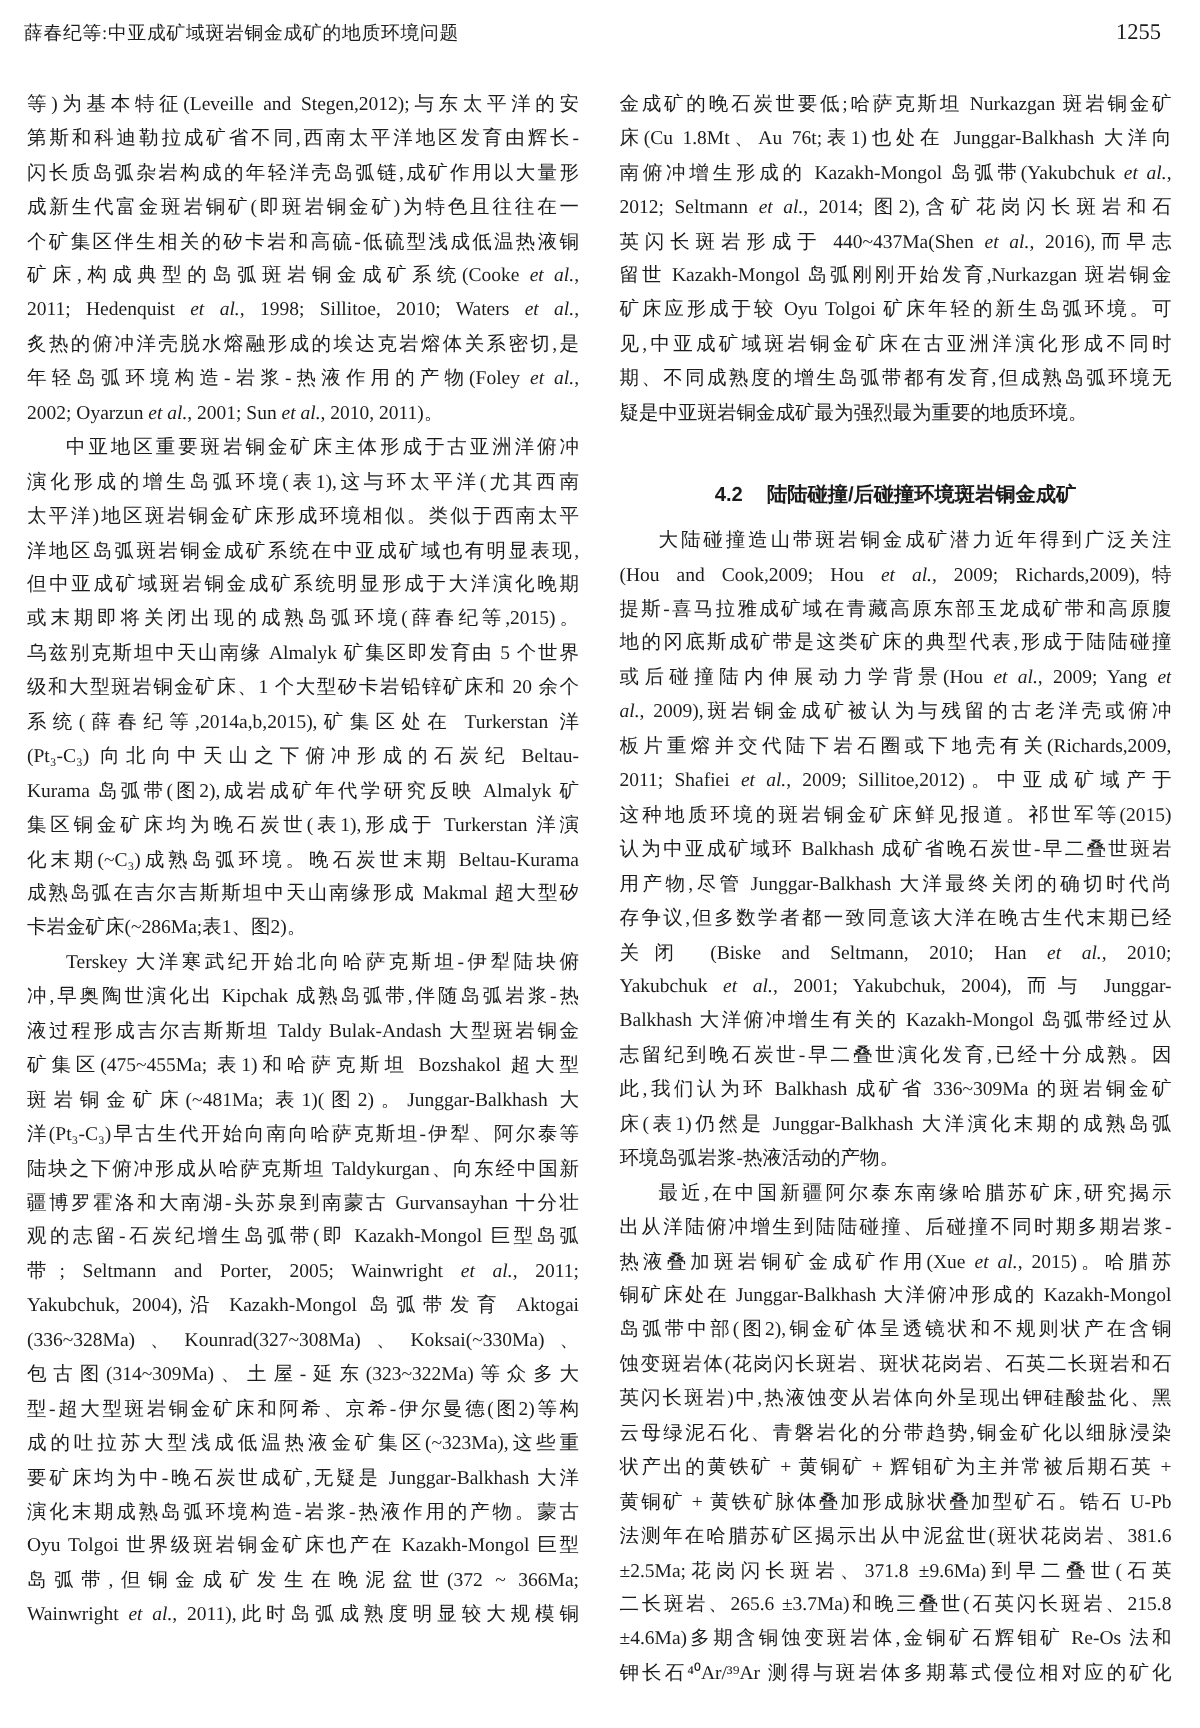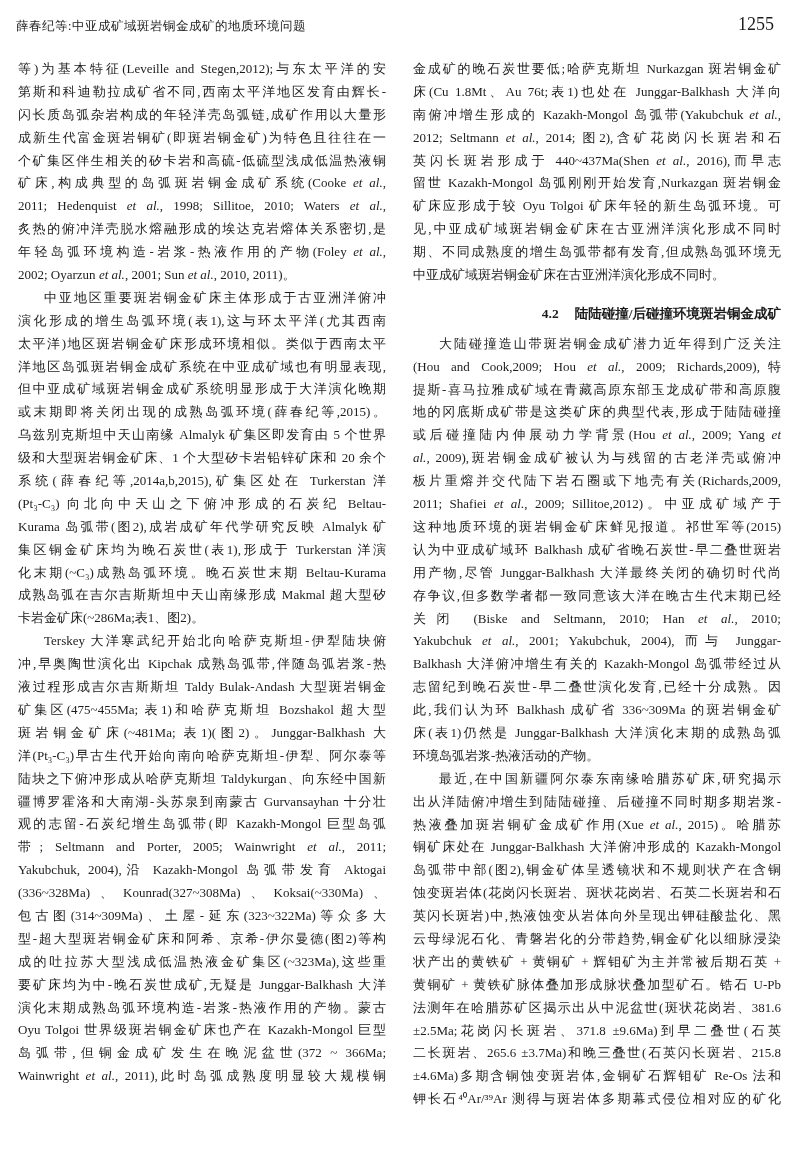--- a/index.html
+++ b/index.html
@@ -10,39 +10,39 @@
     font-family:"Liberation Serif", serif;
     color:#1c1c1c;
     overflow:hidden;
   }
   .page-header {
     position:absolute; top:14px; left:16px; right:26px;
     display:flex; justify-content:space-between; align-items:baseline;
     font-size:12.5px;
   }
   .running-title { letter-spacing:0.5px; }
-  .page-number { font-size:18px; }
+  .page-number { font-size:15px; }
   .col {
     position:absolute; top:58px; width:368px;
     font-size:13px; line-height:22.9px;
   }
   .col-left { left:18px; }
   .col-right { left:413px; }
   .line {
     height:22.9px; overflow:hidden;
     text-align:justify; text-align-last:justify;
     word-break:break-all;
   }
   .line.para-end { text-align-last:left; }
   .line.first-indent { text-indent:2em; }
   .heading {
-    font-family:Liberation Serif, serif;
+    font-family:Liberation Sans, sans-serif;
     font-weight:bold; font-size:13.5px;
-    margin-top:16px; margin-bottom:7px;
-    text-align:right; white-space:nowrap;
+    margin-top:32px; margin-bottom:7px;
+    text-align:center; white-space:nowrap;
   }
   .heading .num { margin-right:16px; }
   i { font-style:italic; }
 </style>
 </head>
 <body>
 
 <div class="page-header">
   <span class="running-title">薛春纪等:中亚成矿域斑岩铜金成矿的地质环境问题</span>
   <span class="page-number">1255</span>
@@ -105,21 +105,21 @@
     <div>
       <div class="line">金成矿的晚石炭世要低;哈萨克斯坦 Nurkazgan 斑岩铜金矿</div>
       <div class="line">床(Cu 1.8Mt、Au 76t;表1)也处在 Junggar-Balkhash 大洋向</div>
       <div class="line">南俯冲增生形成的 Kazakh-Mongol 岛弧带(Yakubchuk <i>et al.</i>,</div>
       <div class="line">2012; Seltmann <i>et al.</i>, 2014; 图2),含矿花岗闪长斑岩和石</div>
       <div class="line">英闪长斑岩形成于 440~437Ma(Shen <i>et al.</i>, 2016),而早志</div>
       <div class="line">留世 Kazakh-Mongol 岛弧刚刚开始发育,Nurkazgan 斑岩铜金</div>
       <div class="line">矿床应形成于较 Oyu Tolgoi 矿床年轻的新生岛弧环境。可</div>
       <div class="line">见,中亚成矿域斑岩铜金矿床在古亚洲洋演化形成不同时</div>
       <div class="line">期、不同成熟度的增生岛弧带都有发育,但成熟岛弧环境无</div>
-      <div class="line para-end">中亚成矿域斑岩铜金矿床在古亚洲洋演化形成不同时。</div>
+      <div class="line para-end">疑是中亚斑岩铜金成矿最为强烈最为重要的地质环境。</div>
     </div>
     <div class="heading"><span class="num">4.2</span><span>陆陆碰撞/后碰撞环境斑岩铜金成矿</span></div>
     <div>
       <div class="line first-indent">大陆碰撞造山带斑岩铜金成矿潜力近年得到广泛关注</div>
       <div class="line">(Hou and Cook,2009; Hou <i>et al.</i>, 2009; Richards,2009),特</div>
       <div class="line">提斯-喜马拉雅成矿域在青藏高原东部玉龙成矿带和高原腹</div>
       <div class="line">地的冈底斯成矿带是这类矿床的典型代表,形成于陆陆碰撞</div>
       <div class="line">或后碰撞陆内伸展动力学背景(Hou <i>et al.</i>, 2009; Yang <i>et</i></div>
       <div class="line"><i>al.</i>, 2009),斑岩铜金成矿被认为与残留的古老洋壳或俯冲</div>
       <div class="line">板片重熔并交代陆下岩石圈或下地壳有关(Richards,2009,</div>

